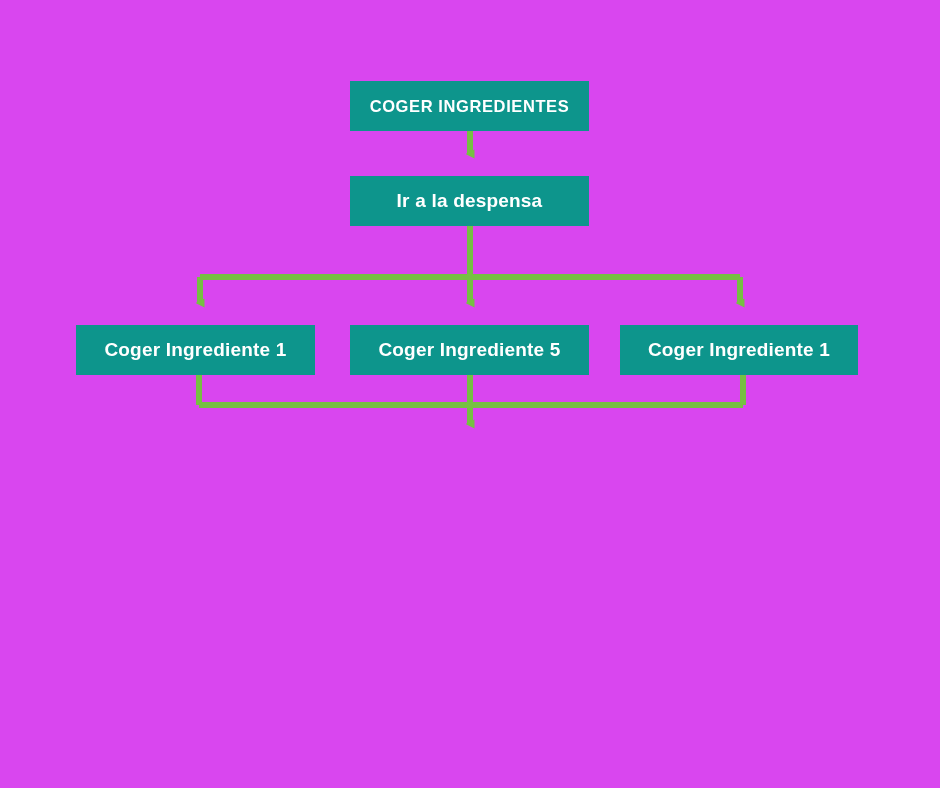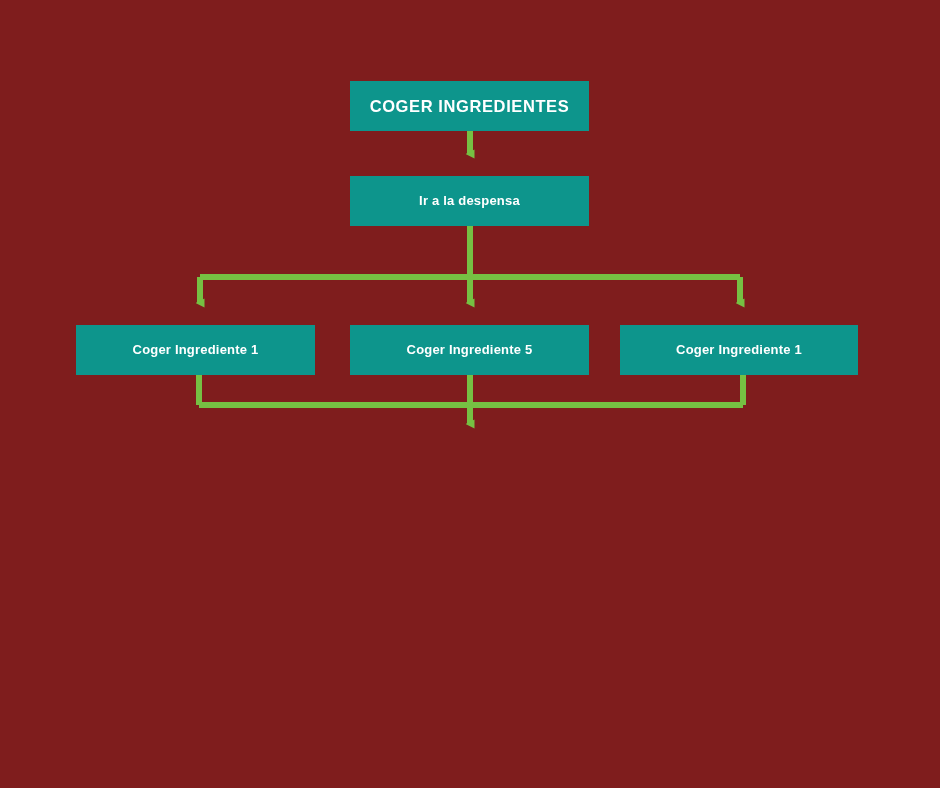--- a/index.html
+++ b/index.html
@@ -10,21 +10,21 @@
   body {
     width: 940px;
     height: 788px;
     font-family: "Liberation Sans", sans-serif;
     overflow: hidden;
   }
   #canvas {
     position: relative;
     width: 940px;
     height: 788px;
-    background: #7f1d1d;
+    background: #d946ef;
   }
   .flow-svg {
     position: absolute;
     left: 0;
     top: 0;
     width: 940px;
     height: 788px;
   }
   .node {
     position: absolute;
@@ -38,21 +38,21 @@
     box-sizing: border-box;
     z-index: 3;
     text-align: center;
     line-height: 1.1;
   }
   .node-title {
     font-size: 16.5px;
     letter-spacing: 0.6px;
   }
   .node-step {
-    font-size: 13px;
+    font-size: 19px;
   }
 </style>
 </head>
 <body>
 
 <div id="canvas">
 
   <svg class="flow-svg" viewBox="0 0 940 788">
     <defs>
       <marker id="arrowhead" markerWidth="10" markerHeight="9" refX="4.6" refY="4.5" orient="auto" markerUnits="userSpaceOnUse">

